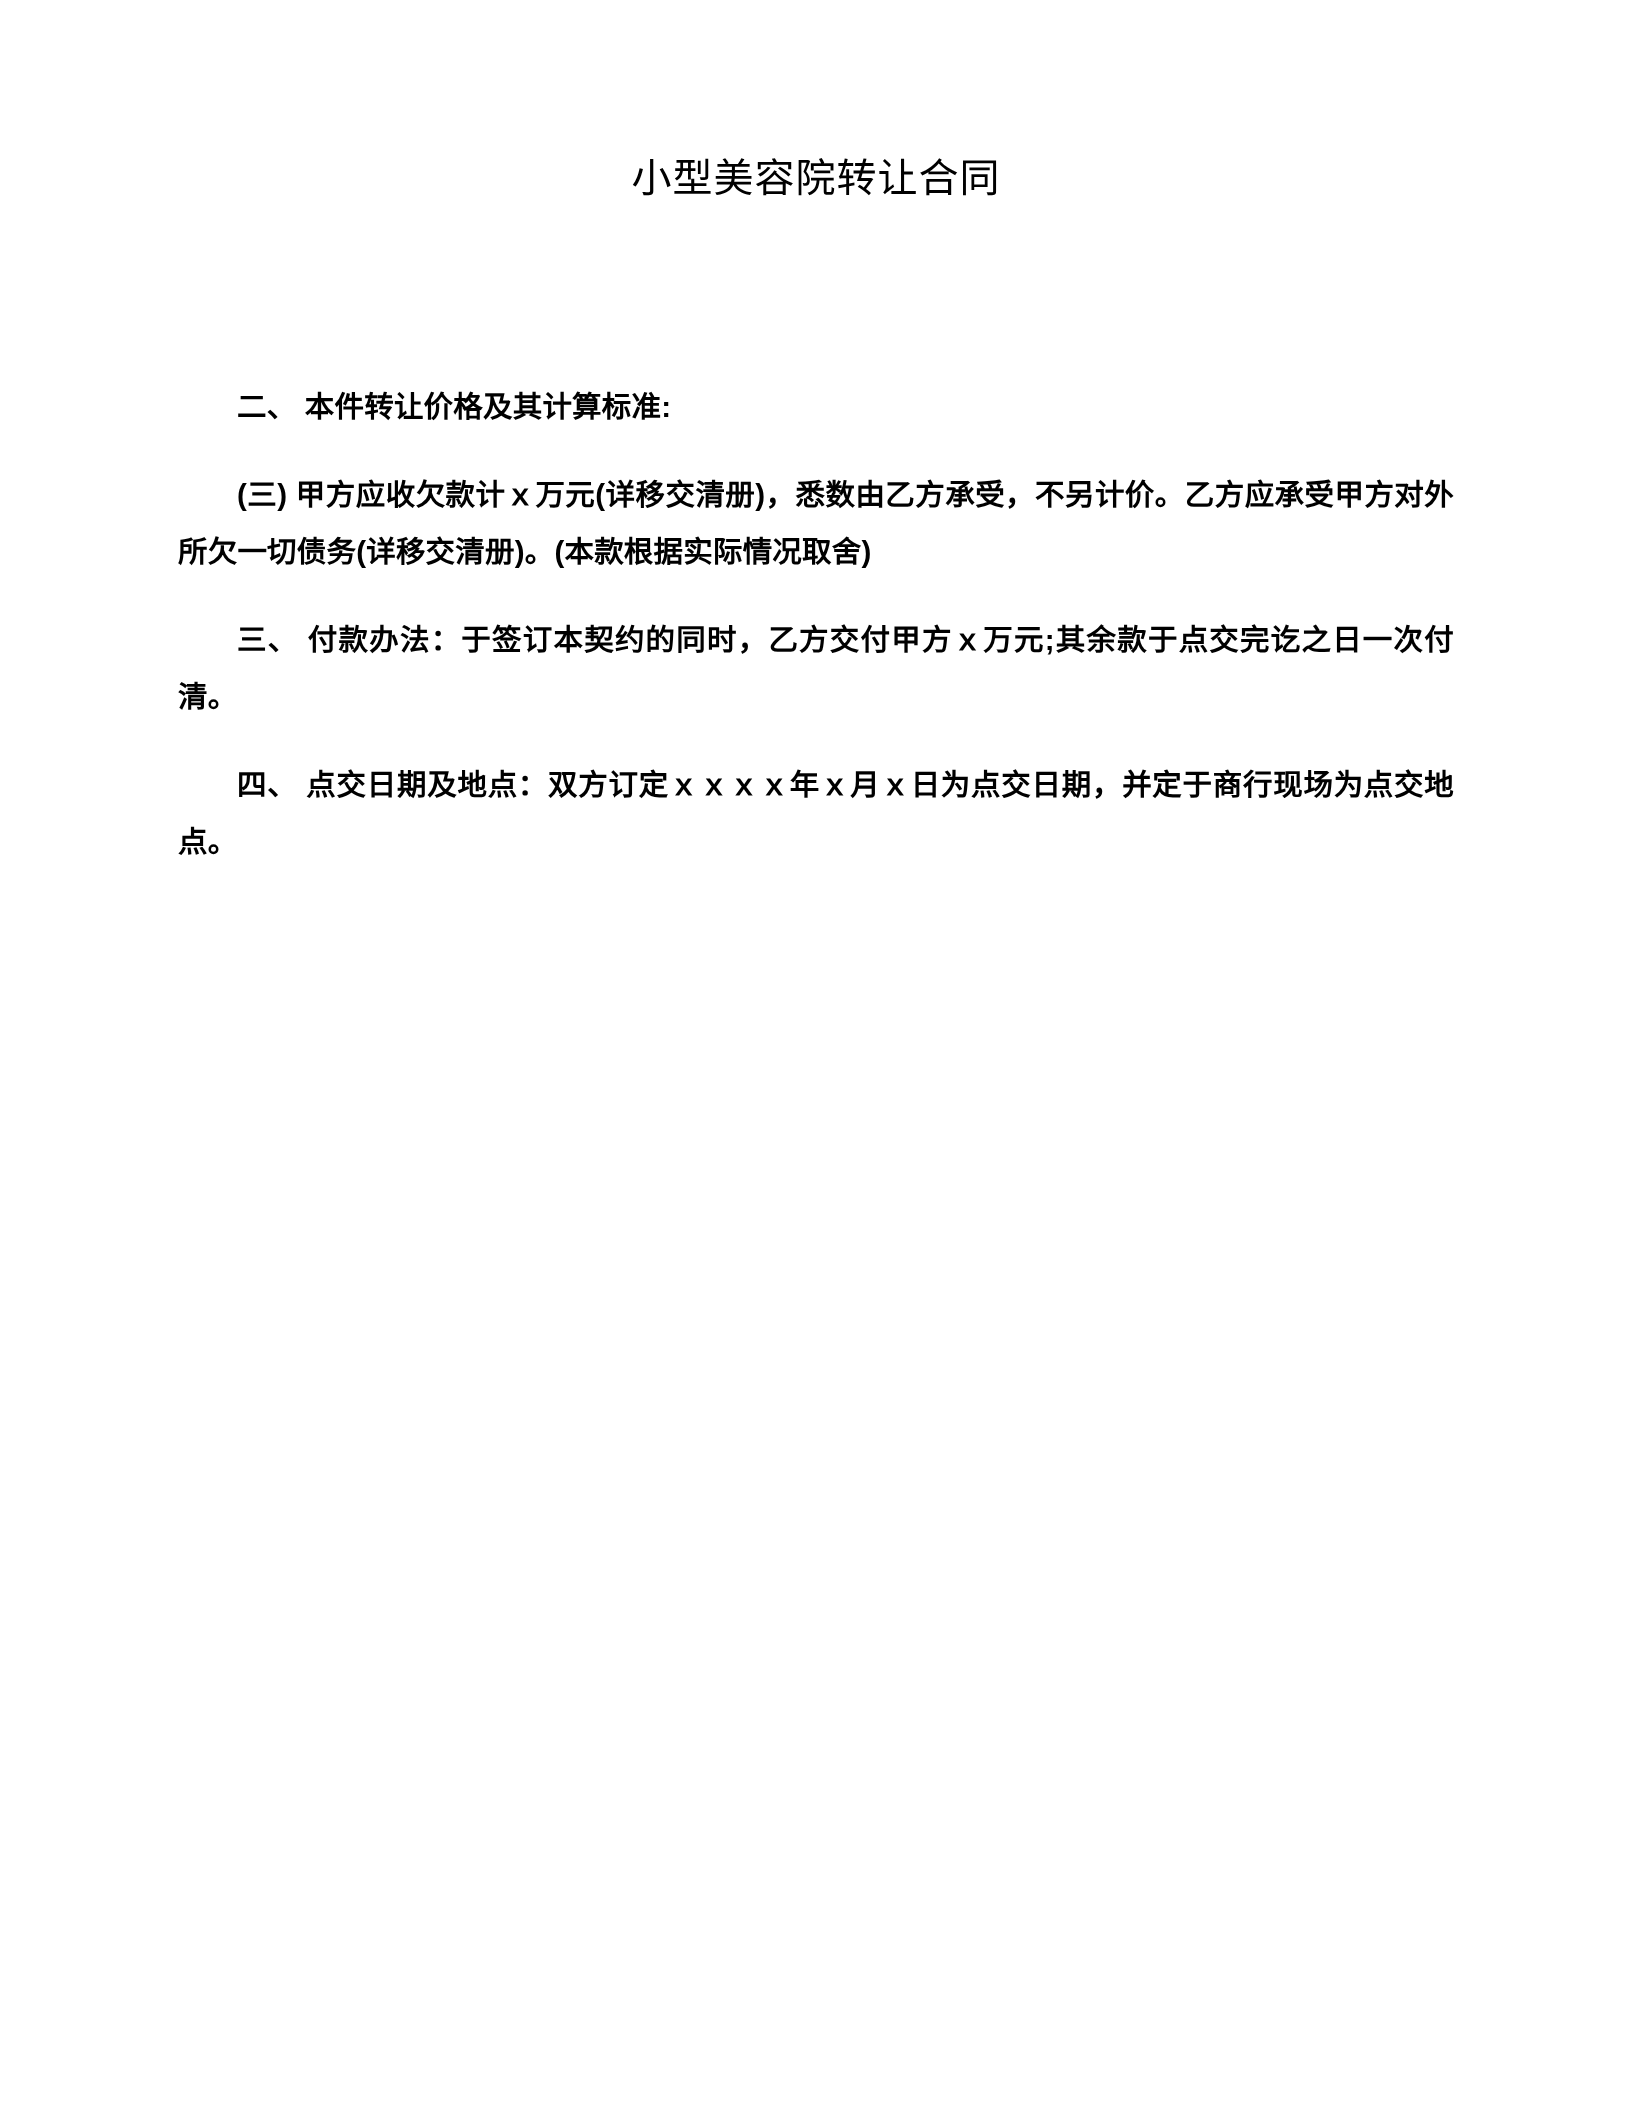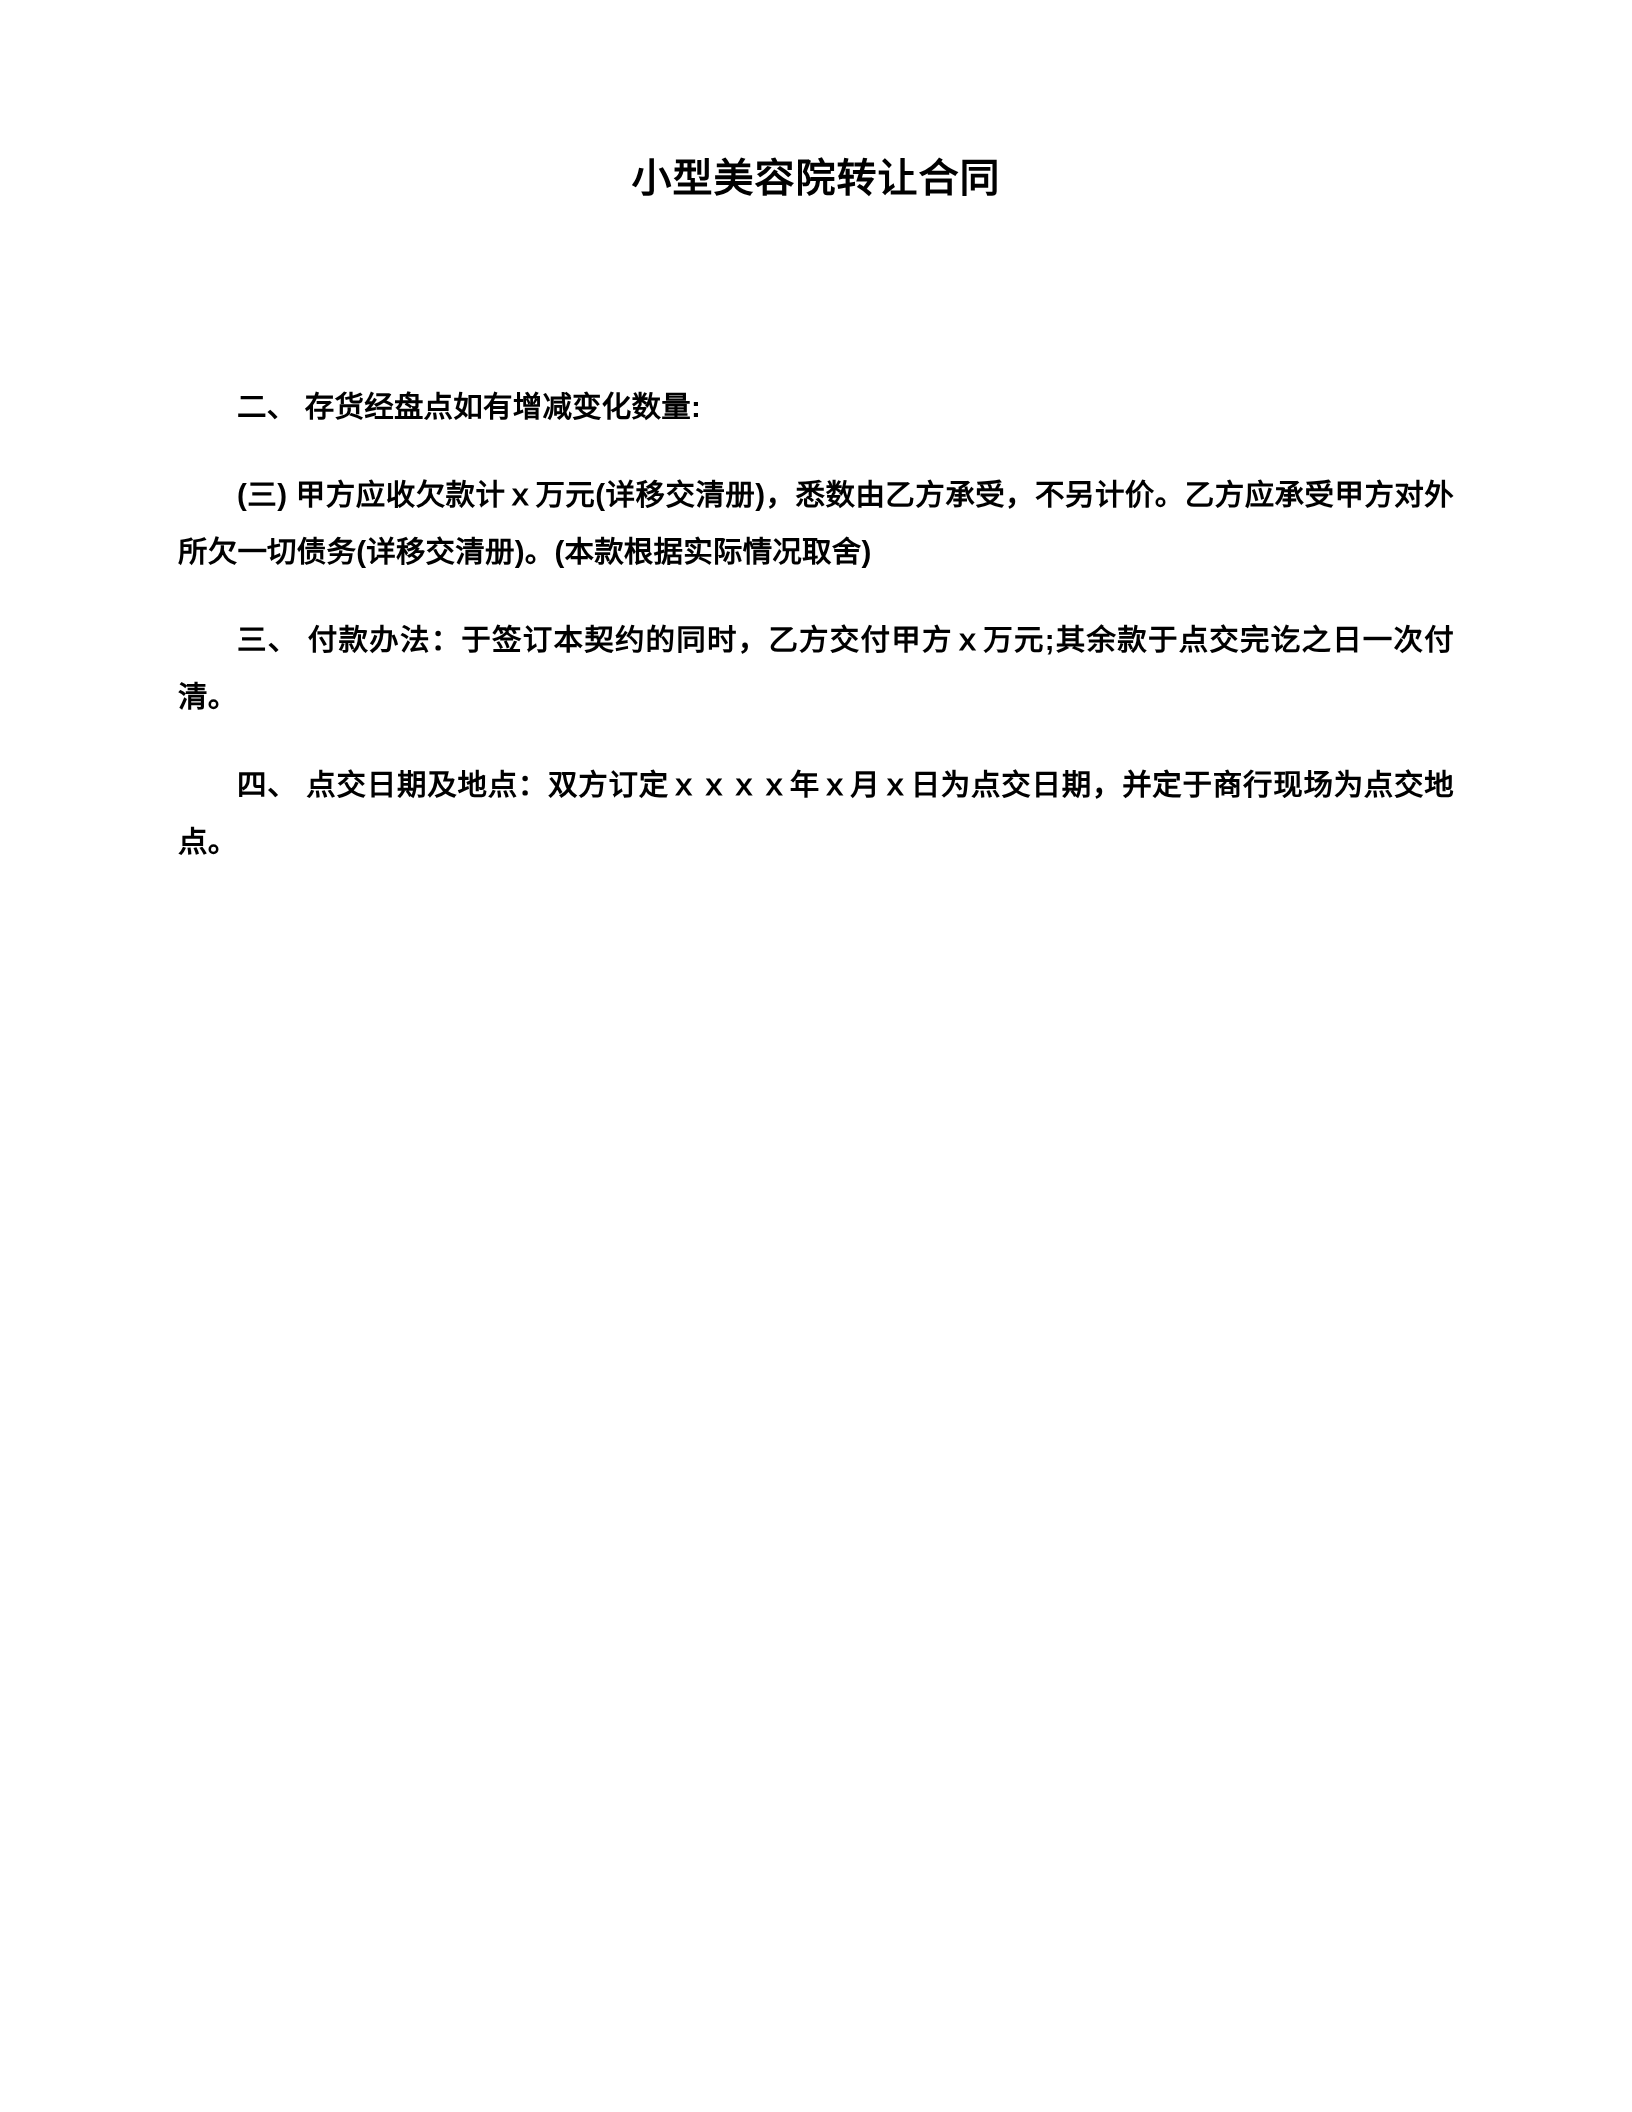--- a/index.html
+++ b/index.html
@@ -16,21 +16,21 @@
   }
   .page {
     width: 1632px;
     min-height: 2112px;
     box-sizing: border-box;
     padding: 150px 178px 60px 178px;
     background: #ffffff;
   }
   .doc-title {
     font-size: 40px;
-    font-weight: bold;
+    font-weight: normal;
     text-align: center;
     letter-spacing: 1px;
     margin: 0 0 0 0;
     line-height: 1.4;
   }
   .title-gap {
     height: 172px;
   }
   .para {
     font-size: 29.5px;
@@ -48,18 +48,18 @@
 </style>
 </head>
 <body>
 
 <div class="page">
 
   <h1 class="doc-title">小型美容院转让合同</h1>
 
   <div class="title-gap"></div>
 
-  <p class="para">二、 存货经盘点如有增减变化数量:</p>
+  <p class="para">二、 本件转让价格及其计算标准:</p>
   <p class="para">(三) 甲方应收欠款计ｘ万元(详移交清册)，悉数由乙方承受，不另计价。乙方应承受甲方对外所欠一切债务(详移交清册)。(本款根据实际情况取舍)</p>
   <p class="para">三、 付款办法：于签订本契约的同时，乙方交付甲方ｘ万元;其余款于点交完讫之日一次付清。</p>
   <p class="para">四、 点交日期及地点：双方订定ｘｘｘｘ年ｘ月ｘ日为点交日期，并定于商行现场为点交地点。</p>
 
 </div>
 
 </body></html>

